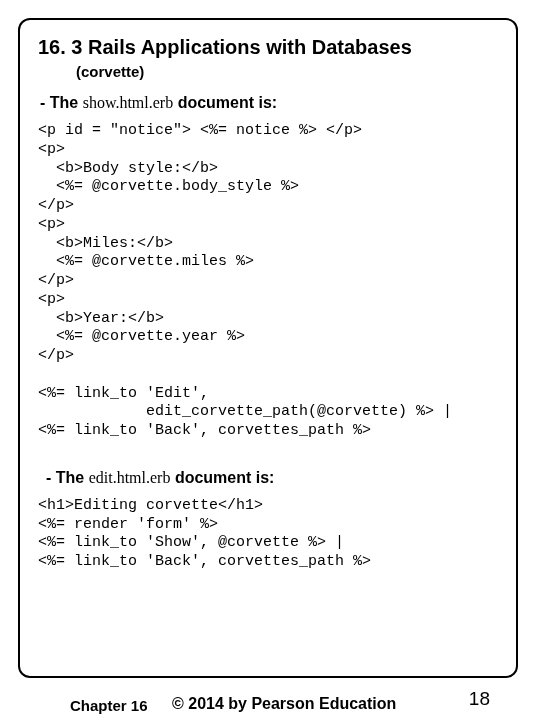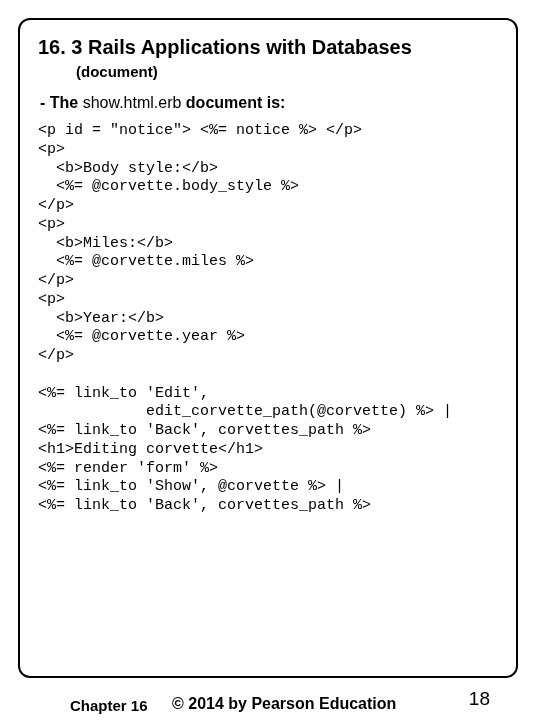--- a/index.html
+++ b/index.html
@@ -32,21 +32,21 @@
     font-weight: bold;
     margin-left: 38px;
     margin-bottom: 14px;
   }
   .section-line {
     font-size: 16px;
     font-weight: bold;
     margin: 6px 0 10px 2px;
   }
   .section-line .mono, .section-line2 .mono {
-    font-family: Liberation Sans, sans-serif;
+    font-family: Liberation Serif, serif;
     font-weight: normal;
   }
   .section-line2 {
     font-size: 16px;
     font-weight: bold;
     margin: 28px 0 10px 8px;
   }
   .code {
     font-family: "Courier New", monospace;
     font-size: 15px;
@@ -80,21 +80,21 @@
     right: 50px;
     bottom: 4px;
     font-size: 19px;
   }
 </style>
 </head>
 <body>
 
 <div class="slide">
   <div class="title">16. 3 Rails Applications with Databases</div>
-  <div class="subtitle">(document)</div>
+  <div class="subtitle">(corvette)</div>
 
   <div class="section-line">
     <span> - The </span><span class="mono">show.html.erb</span><span> document is:</span>
   </div>
 
   <div class="code">&lt;p id = "notice"&gt; &lt;%= notice %&gt; &lt;/p&gt;
 &lt;p&gt;
   &lt;b&gt;Body style:&lt;/b&gt;
   &lt;%= @corvette.body_style %&gt;
 &lt;/p&gt;
@@ -104,20 +104,23 @@
 &lt;/p&gt;
 &lt;p&gt;
   &lt;b&gt;Year:&lt;/b&gt;
   &lt;%= @corvette.year %&gt;
 &lt;/p&gt;
 
 &lt;%= link_to 'Edit',
             edit_corvette_path(@corvette) %&gt; |
 &lt;%= link_to 'Back', corvettes_path %&gt;</div>
 
+  <div class="section-line2">
+    <span> - The </span><span class="mono">edit.html.erb</span><span> document is:</span>
+  </div>
 
   <div class="code">&lt;h1&gt;Editing corvette&lt;/h1&gt;
 &lt;%= render 'form' %&gt;
 &lt;%= link_to 'Show', @corvette %&gt; |
 &lt;%= link_to 'Back', corvettes_path %&gt;</div>
 </div>
 
 <div class="footer">
   <div class="chapter">Chapter 16</div>
   <div class="copyright">© 2014 by Pearson Education</div>

